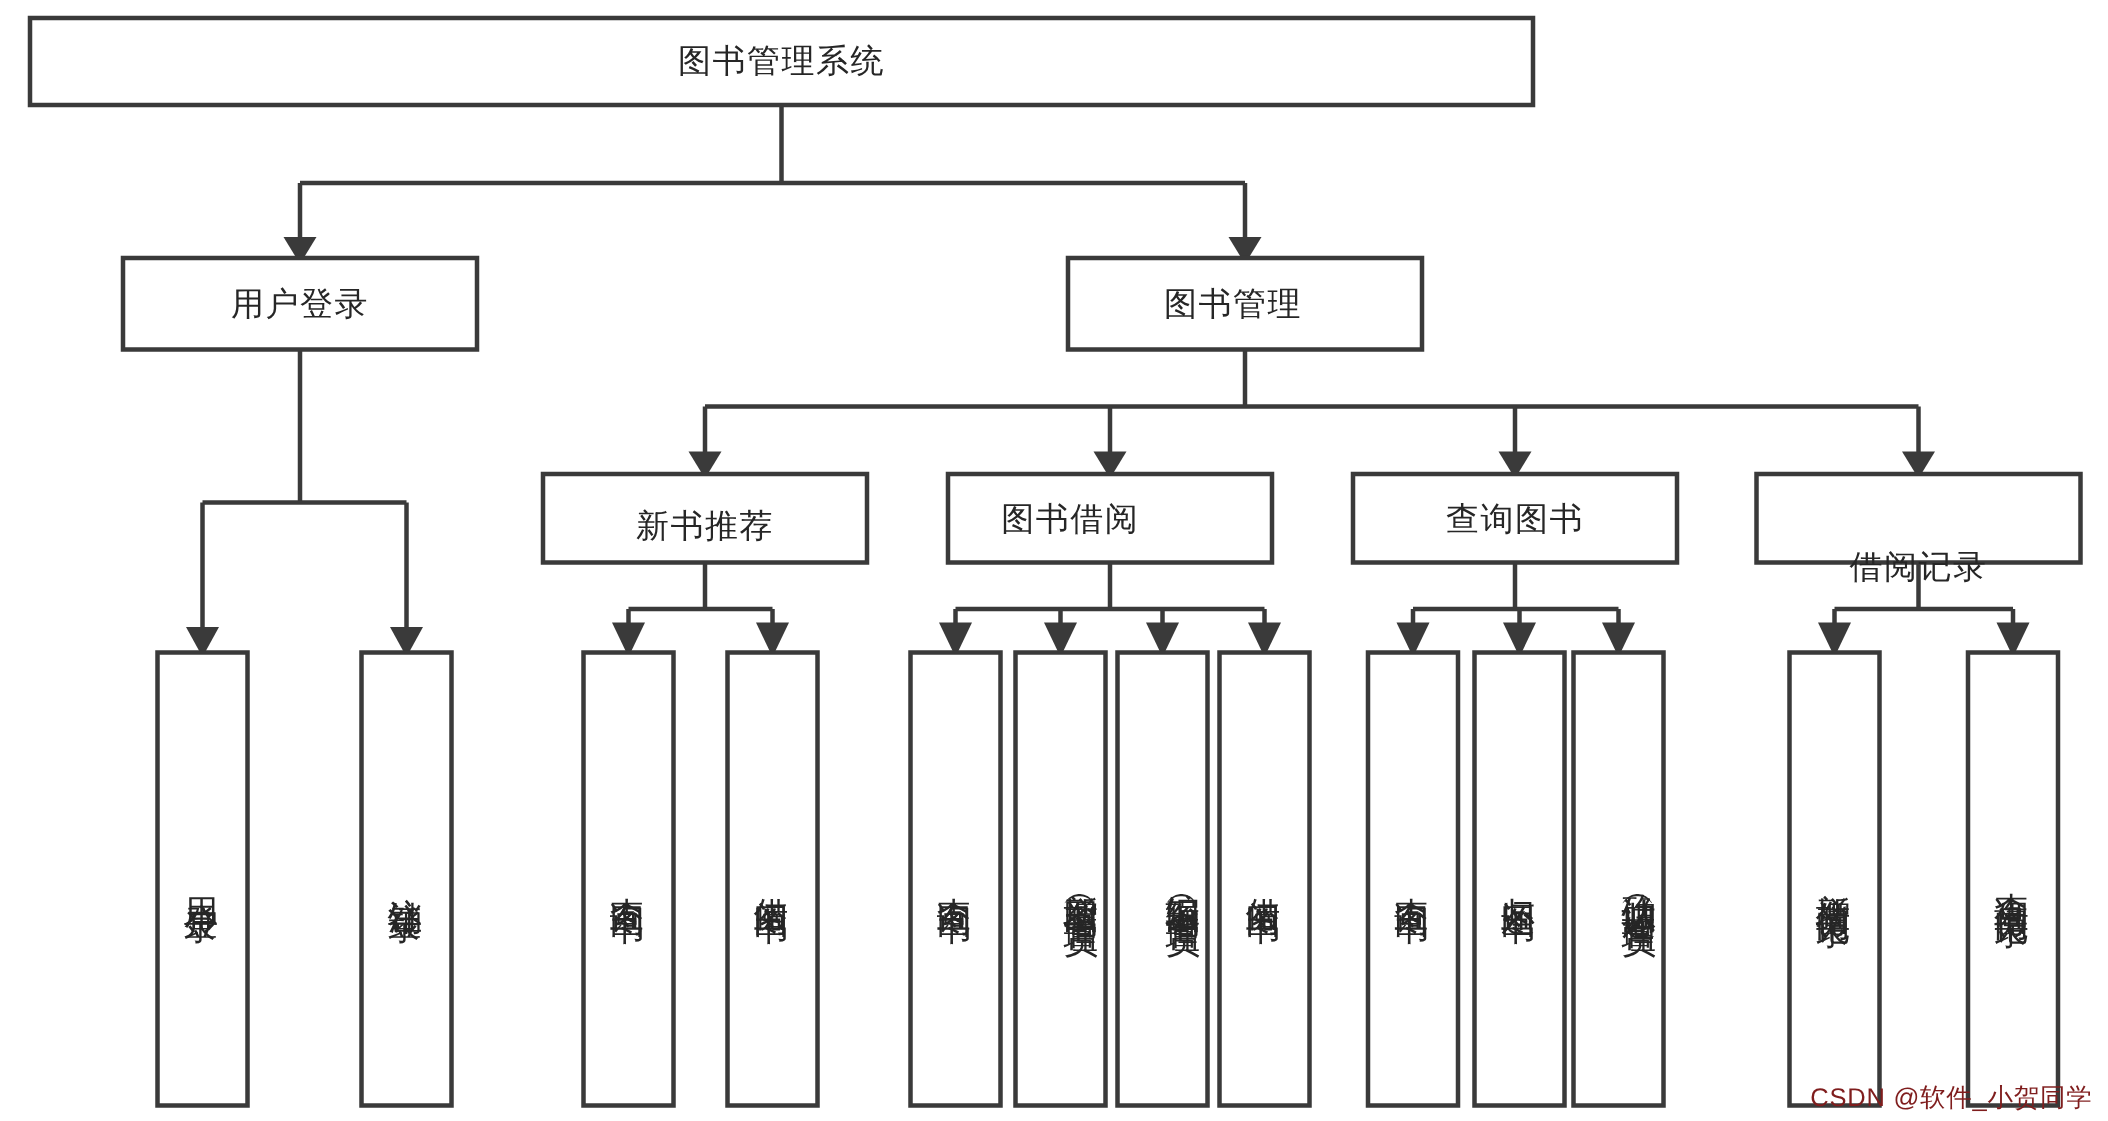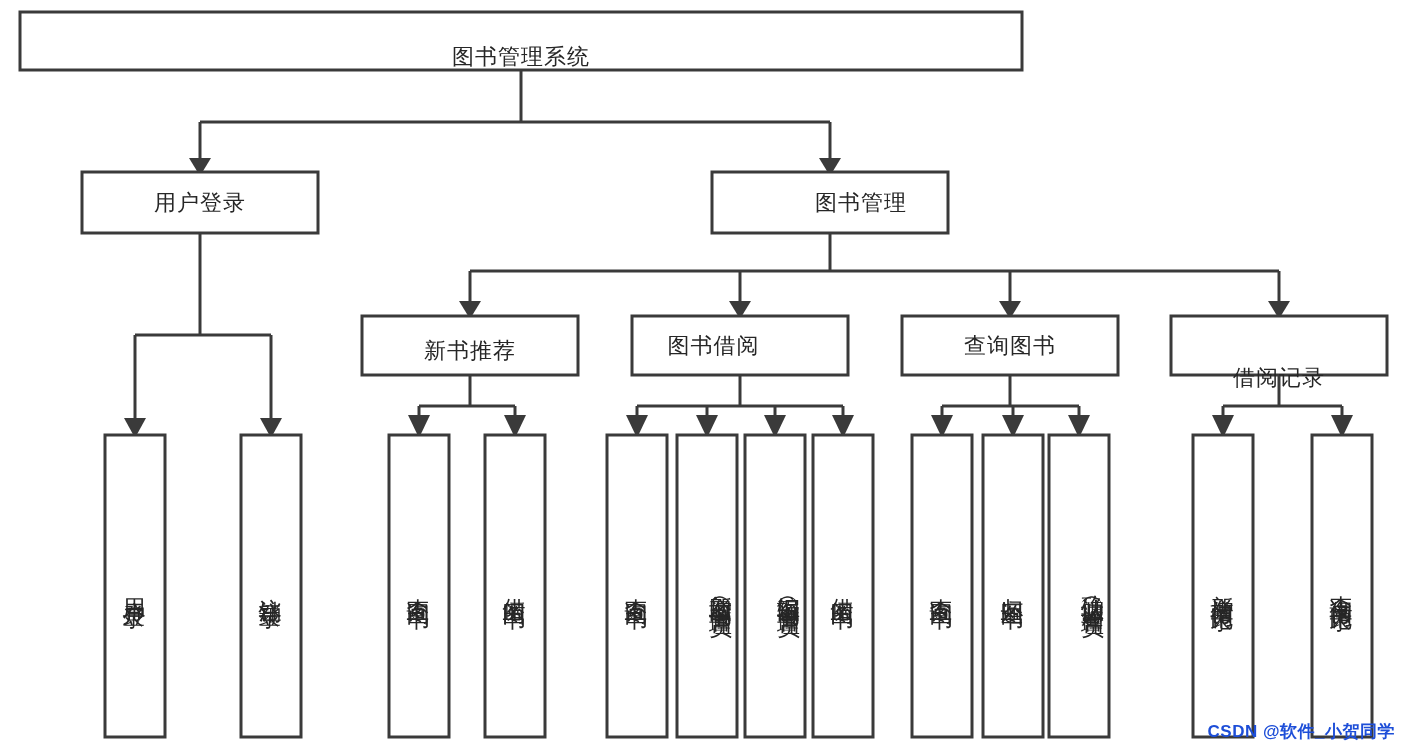--- a/index.html
+++ b/index.html
@@ -63,24 +63,23 @@
     text-orientation: upright;
     letter-spacing: 3px;
     white-space: nowrap;
     user-select: none;
   }
   .watermark {
     position: absolute;
     right: 10px;
     bottom: 4px;
     font-size: 17px;
-    color: #1d4ed8;
+    color: #7f1d1d;
     letter-spacing: 0.5px;
     user-select: none;
-    font-weight: bold;
   }
 </style>
 </head>
 <body>
 
 <div id="diagram-root">
 
   <svg class="diagram-canvas" viewBox="0 0 1405 747">
     <defs>
       <marker id="arrow" viewBox="0 0 12 12" refX="6" refY="11" markerWidth="12" markerHeight="12" orient="auto-start-reverse" markerUnits="userSpaceOnUse">
@@ -183,24 +182,24 @@
     <rect class="node-box" x="677" y="435" width="60" height="302"></rect>
     <rect class="node-box" x="745" y="435" width="60" height="302"></rect>
     <rect class="node-box" x="813" y="435" width="60" height="302"></rect>
     <rect class="node-box" x="912" y="435" width="60" height="302"></rect>
     <rect class="node-box" x="983" y="435" width="60" height="302"></rect>
     <rect class="node-box" x="1049" y="435" width="60" height="302"></rect>
     <rect class="node-box" x="1193" y="435" width="60" height="302"></rect>
     <rect class="node-box" x="1312" y="435" width="60" height="302"></rect>
   </svg>
 
-  <div class="node-label-h" style="left:20px; top:28px; width:1002px; height:58px;border-radius:17px;">图书管理系统</div>
+  <div class="node-label-h" style="left:20px; top:12px; width:1002px; height:58px;border-radius:17px;">图书管理系统</div>
 
   <div class="node-label-h" style="left:82px; top:172px; width:236px; height:61px;">用户登录</div>
-  <div class="node-label-h" style="left:712px; top:172px; width:220px; height:61px;margin-left:39px;">图书管理</div>
+  <div class="node-label-h" style="left:712px; top:172px; width:220px; height:61px;">图书管理</div>
 
   <div class="node-label-h" style="left:362px; top:316px; width:216px; height:69px;">新书推荐</div>
   <div class="node-label-h" style="left:612px; top:316px; width:203px; height:59px;">图书借阅</div>
   <div class="node-label-h" style="left:902px; top:316px; width:216px; height:59px;">查询图书</div>
   <div class="node-label-h" style="left:1171px; top:316px; width:216px; height:59px;margin-top:32px;">借阅记录</div>
 
   <div class="node-label-v" style="left:105px; top:435px; width:60px; height:302px;">用户登录</div>
   <div class="node-label-v" style="left:241px; top:435px; width:60px; height:302px;">注销登录</div>
   <div class="node-label-v" style="left:389px; top:435px; width:60px; height:302px;">查询图书</div>
   <div class="node-label-v" style="left:485px; top:435px; width:60px; height:302px;">借阅图书</div>

